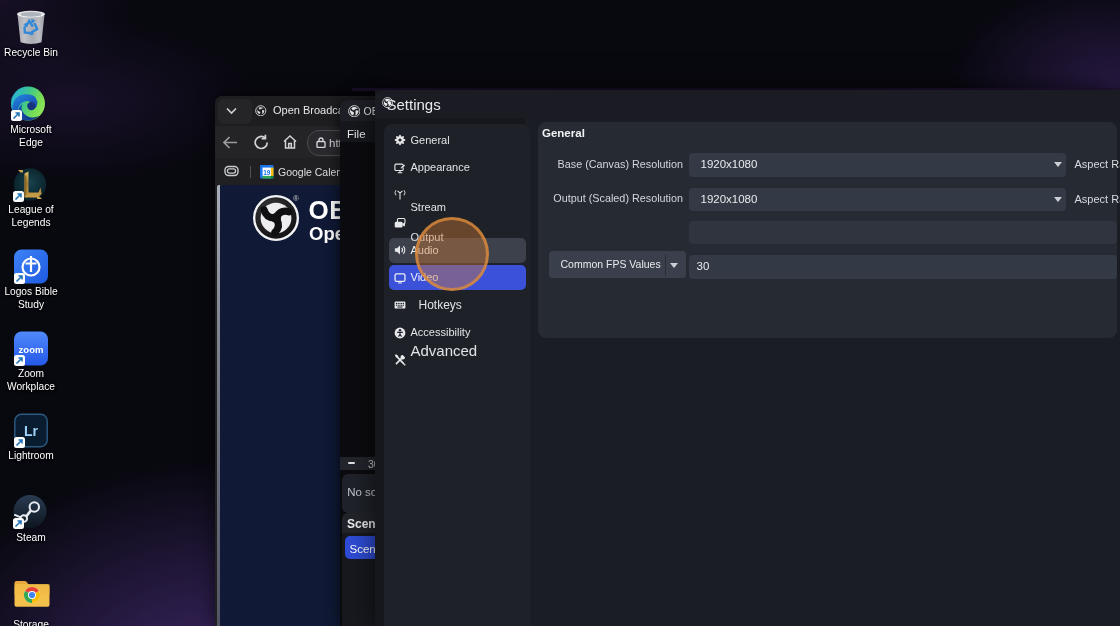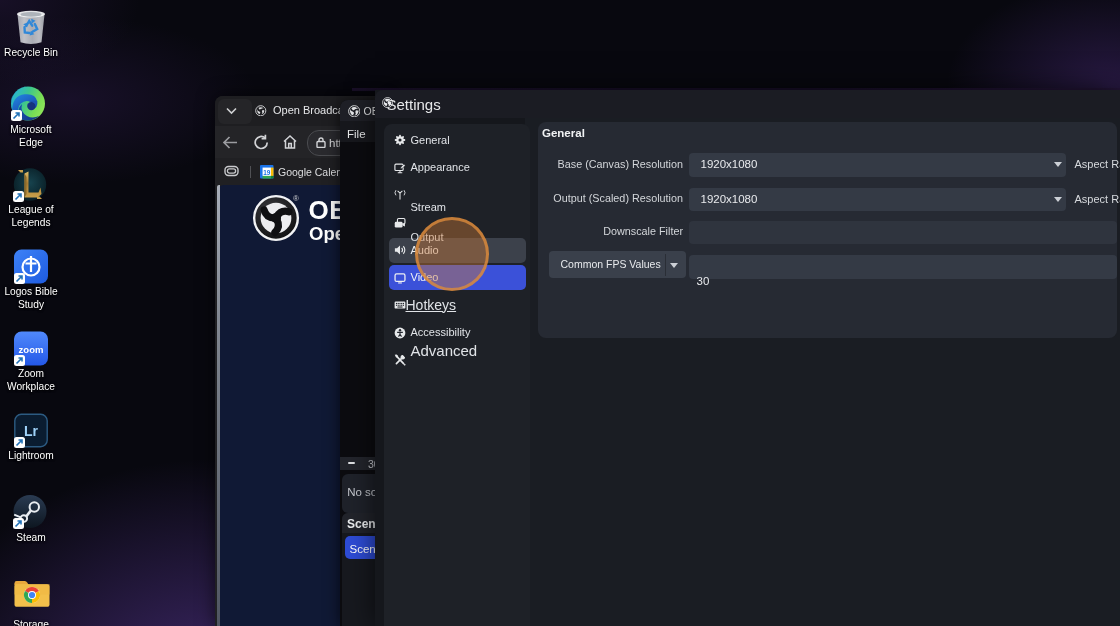--- a/index.html
+++ b/index.html
@@ -381,21 +381,21 @@
         <rect x="9.5" y="5.2" width="1.5" height="1.5"></rect>
         <rect x="11.8" y="5.2" width="1.5" height="1.5"></rect>
       <rect x="2.6" y="7.6" width="1.5" height="1.5"></rect>
         <rect x="4.9" y="7.6" width="1.5" height="1.5"></rect>
         <rect x="7.2" y="7.6" width="1.5" height="1.5"></rect>
         <rect x="9.5" y="7.6" width="1.5" height="1.5"></rect>
         <rect x="11.8" y="7.6" width="1.5" height="1.5"></rect>
       <rect x="4.6" y="10" width="6.8" height="1.4"></rect>
     </g>
   </svg>
-  <div class="abs" style="left:31px;top:202.2px;height:25px;line-height:25px;color:#e0e3e7;font-size:14px;text-decoration:underline;">Hotkeys</div>
+  <div class="abs" style="left:44px;top:202.2px;height:25px;line-height:25px;color:#e0e3e7;font-size:12px;">Hotkeys</div>
 
   <svg class="abs" style="left:19px;top:236.2px;" width="12" height="12" viewBox="0 0 16 16">
     <circle cx="8" cy="8" r="7.2" fill="#e6e8ea"></circle>
     <circle cx="8" cy="4.4" r="1.6" fill="#23262e"></circle>
     <path d="M4.2 7.2 L11.8 7.2 M8 7.2 L8 9.6 M8 9.6 L6 12.8 M8 9.6 L10 12.8" stroke="#23262e" stroke-width="1.5" fill="none"></path>
   </svg>
   <div class="abs" style="left:36px;top:229.7px;height:25px;line-height:25px;color:#e0e3e7;font-size:11px;">Accessibility</div>
 
   <svg class="abs" style="left:19px;top:263.7px;" width="12" height="12" viewBox="0 0 16 16">
     <g stroke="#e6e8ea" stroke-width="2.2" fill="none" stroke-linecap="round">
@@ -416,25 +416,24 @@
   <div class="abs" style="left:326px;top:63.1px;height:23.5px;line-height:23.5px;color:#e8eaed;font-size:11.5px;">1920x1080</div>
   <div class="abs" style="left:679.5px;top:72px;width:0;height:0;border-left:4.5px solid transparent;border-right:4.5px solid transparent;border-top:5px solid #ccd0d6;"></div>
   <div class="abs" style="left:700px;top:63.1px;height:23.5px;line-height:23.5px;color:#d6d9dd;font-size:11px;white-space:nowrap;">Aspect Ratio 16:9</div>
 
   <div class="abs" style="left:128.5px;top:97.1px;width:180px;height:23px;line-height:23px;text-align:right;color:#d3d6da;font-size:10.8px;">Output (Scaled) Resolution</div>
   <div class="abs" style="left:314px;top:97.6px;width:377.5px;height:23.5px;background:#343a45;border-radius:4px;"></div>
   <div class="abs" style="left:326px;top:97.6px;height:23.5px;line-height:23.5px;color:#e8eaed;font-size:11.5px;">1920x1080</div>
   <div class="abs" style="left:679.5px;top:106.5px;width:0;height:0;border-left:4.5px solid transparent;border-right:4.5px solid transparent;border-top:5px solid #ccd0d6;"></div>
   <div class="abs" style="left:700px;top:97.6px;height:23.5px;line-height:23.5px;color:#d6d9dd;font-size:11px;white-space:nowrap;">Aspect Ratio 16:9</div>
 
-  <div class="abs" style="left:128.5px;top:130.1px;width:180px;height:23px;line-height:23px;text-align:right;color:#d3d6da;font-size:10.8px;">Downscale Filter</div>
   <div class="abs" style="left:314px;top:130.6px;width:428.5px;height:23.5px;background:#2f343e;border-radius:4px;"></div>
 
   <div class="abs" style="left:174.5px;top:161.1px;width:137px;height:27px;background:#3a404b;border-radius:4px;"></div>
   <div class="abs" style="left:186px;top:161.1px;height:27px;line-height:27px;color:#e8eaed;font-size:10.5px;">Common FPS Values</div>
   <div class="abs" style="left:290px;top:163.6px;width:1px;height:22px;background:#2a2e36;"></div>
   <div class="abs" style="left:295px;top:172.2px;width:0;height:0;border-left:4.5px solid transparent;border-right:4.5px solid transparent;border-top:5px solid #ccd0d6;"></div>
   <div class="abs" style="left:314px;top:165.1px;width:428.5px;height:23.5px;background:#343a45;border-radius:4px;"></div>
-  <div class="abs" style="left:322px;top:165.1px;height:23.5px;line-height:23.5px;color:#e8eaed;font-size:11.5px;margin-top:15px;">30</div>
+  <div class="abs" style="left:322px;top:165.1px;height:23.5px;line-height:23.5px;color:#e8eaed;font-size:11.5px;">30</div>
 </div>
 
 <div class="abs" style="left:415px;top:216.5px;width:74px;height:74px;border-radius:50%;
   border:3.8px solid rgba(219,139,60,0.80);background:rgba(205,122,54,0.42);box-sizing:border-box;z-index:50;"></div>
 
 </body></html>

